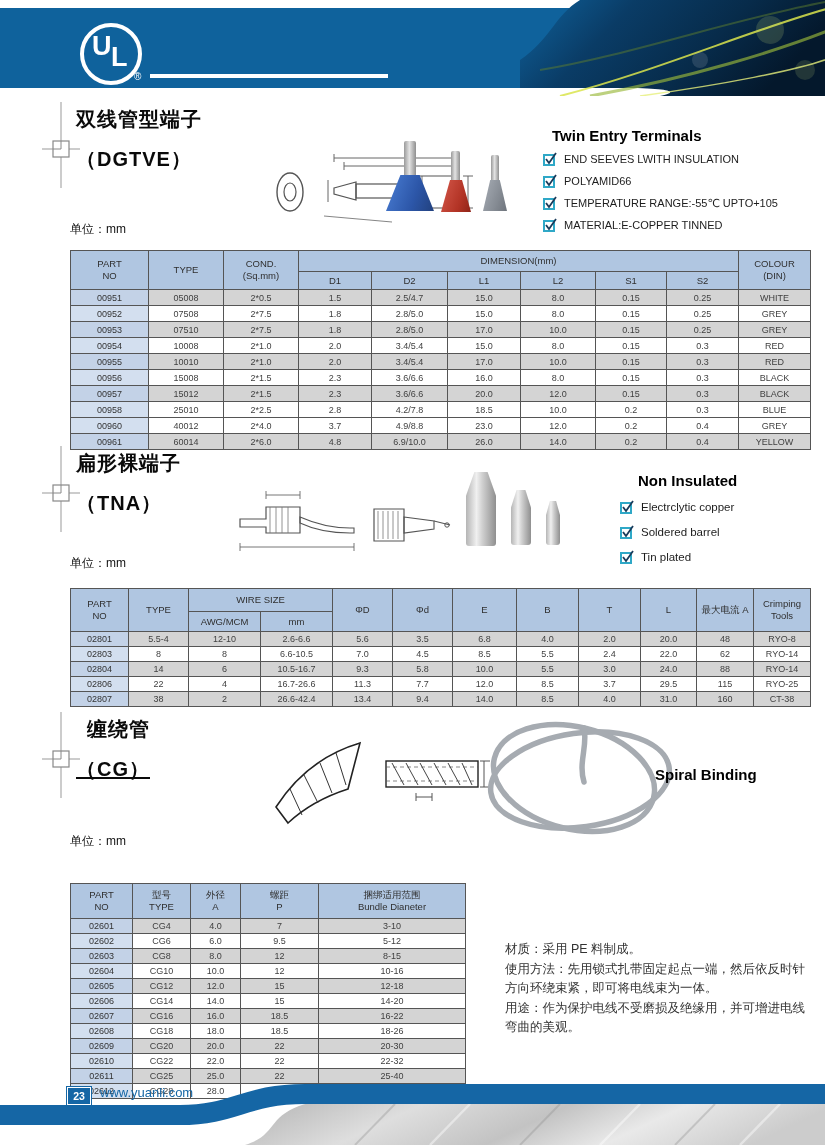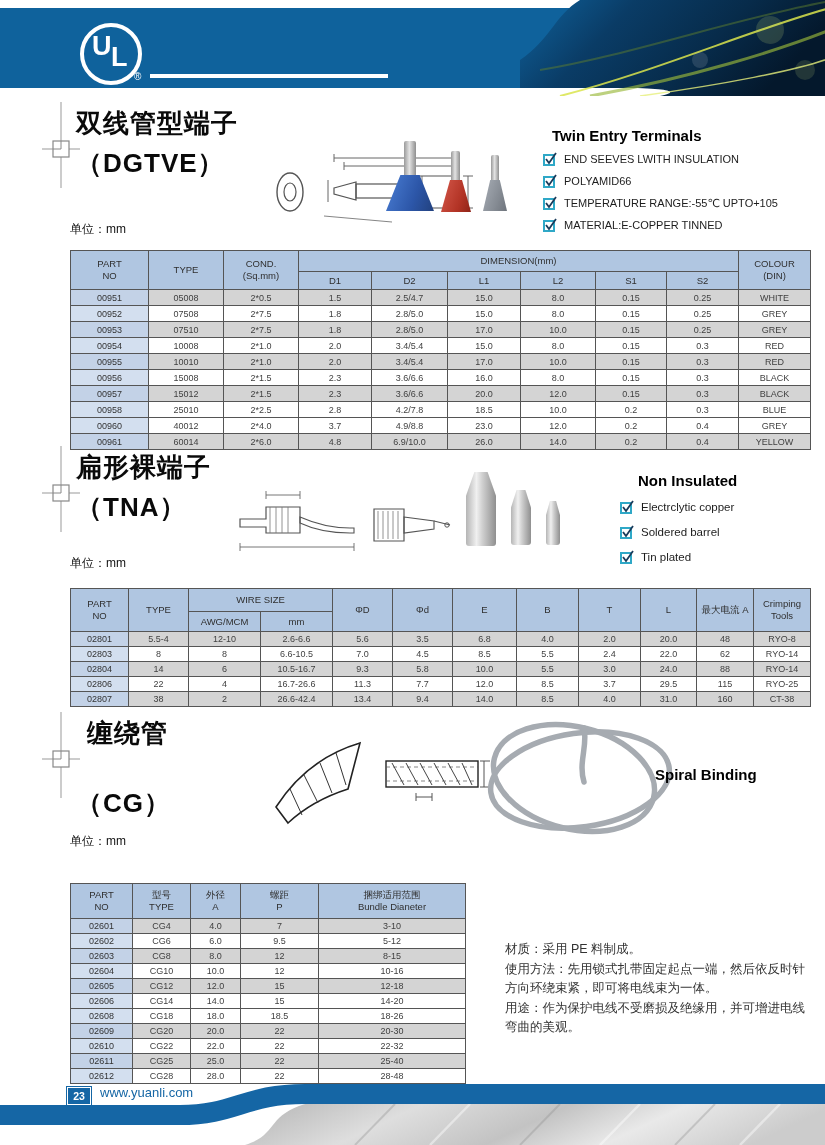--- a/index.html
+++ b/index.html
@@ -16,21 +16,21 @@
   .deco{position:absolute;right:0;top:0;}
   .logo{position:absolute;left:80px;top:23px;width:54px;height:54px;border:4px solid #fff;border-radius:50%;}
   .logo .lu{position:absolute;left:8px;top:4px;font-size:27px;font-weight:bold;color:#fff;}
   .logo .ll{position:absolute;left:27px;top:15px;font-size:27px;font-weight:bold;color:#fff;}
   .logo-reg{position:absolute;left:134px;top:71px;color:#fff;font-size:10px;}
   .tagline{position:absolute;left:147px;top:37px;color:#fff;font-size:26px;font-weight:bold;
            font-style:italic;letter-spacing:1px;white-space:nowrap;}
   .tagline-line{position:absolute;left:150px;top:74px;width:238px;height:4px;background:#fff;}
 
   
-  .sec-title{position:absolute;color:#0a0a0a;font-weight:bold;font-size:26px;letter-spacing:1px;white-space:nowrap;}
+  .sec-title{position:absolute;color:#0a0a0a;font-weight:bold;font-size:20px;letter-spacing:1px;white-space:nowrap;}
   .unit{position:absolute;font-size:12px;color:#111;}
   .panel-h{position:absolute;font-weight:bold;font-size:15px;color:#000;white-space:nowrap;}
   .features{position:absolute;}
   .feat{display:flex;align-items:center;gap:7px;font-size:11px;color:#1d1d1d;white-space:nowrap;}
   .features.s1 .feat{height:22px;}
   .features.s2 .feat{height:25px;font-size:11.5px;}
   .chk{flex:0 0 auto;display:block;}
   .regmark{position:absolute;}
 
   
@@ -502,21 +502,21 @@
       </tbody>
   </table>
 
   <svg class="regmark" style="left:42px;top:712px;" width="38" height="86" viewBox="0 0 38 86">
     <line x1="19" y1="0" x2="19" y2="86" stroke="#999" stroke-width="1"></line>
     <line x1="0" y1="47" x2="38" y2="47" stroke="#999" stroke-width="1"></line>
     <rect x="11" y="39" width="16" height="16" fill="#fff" stroke="#888" stroke-width="1.2"></rect>
     <path d="M19,39 V47 H11" fill="none" stroke="#888" stroke-width="1"></path>
   </svg>
   <div class="sec-title" style="left:87px;top:716px;">缠绕管</div>
-  <div class="sec-title" style="left:76px;top:786px;">（CG）</div>
+  <div class="sec-title" style="left:76px;top:756px;text-decoration:underline;">（CG）</div>
 
   <svg style="position:absolute;left:268px;top:731px;" width="230" height="96" viewBox="0 0 230 96">
     <path d="M8,76 C30,42 58,22 92,12 L80,58 C55,66 35,78 20,92 Z" fill="#fff" stroke="#222" stroke-width="1.6"></path>
     <g stroke="#333" stroke-width="1">
       <line x1="22" y1="58" x2="34" y2="84"></line>
         <line x1="36" y1="44" x2="50" y2="72"></line>
       <line x1="52" y1="32" x2="64" y2="62"></line>
         <line x1="68" y1="22" x2="78" y2="54"></line>
     </g>
     <rect x="118" y="30" width="92" height="26" fill="#fff" stroke="#222" stroke-width="1.4"></rect>
@@ -607,20 +607,27 @@
           <td>15</td>
           <td>12-18</td>
         </tr>
         <tr>
           <td class="partno">02606</td>
           <td>CG14</td>
           <td>14.0</td>
           <td>15</td>
           <td>14-20</td>
         </tr>
+        <tr class="shaded">
+          <td class="partno">02607</td>
+          <td>CG16</td>
+          <td>16.0</td>
+          <td>18.5</td>
+          <td>16-22</td>
+        </tr>
         <tr>
           <td class="partno">02608</td>
           <td>CG18</td>
           <td>18.0</td>
           <td>18.5</td>
           <td>18-26</td>
         </tr>
         <tr class="shaded">
           <td class="partno">02609</td>
           <td>CG20</td>

